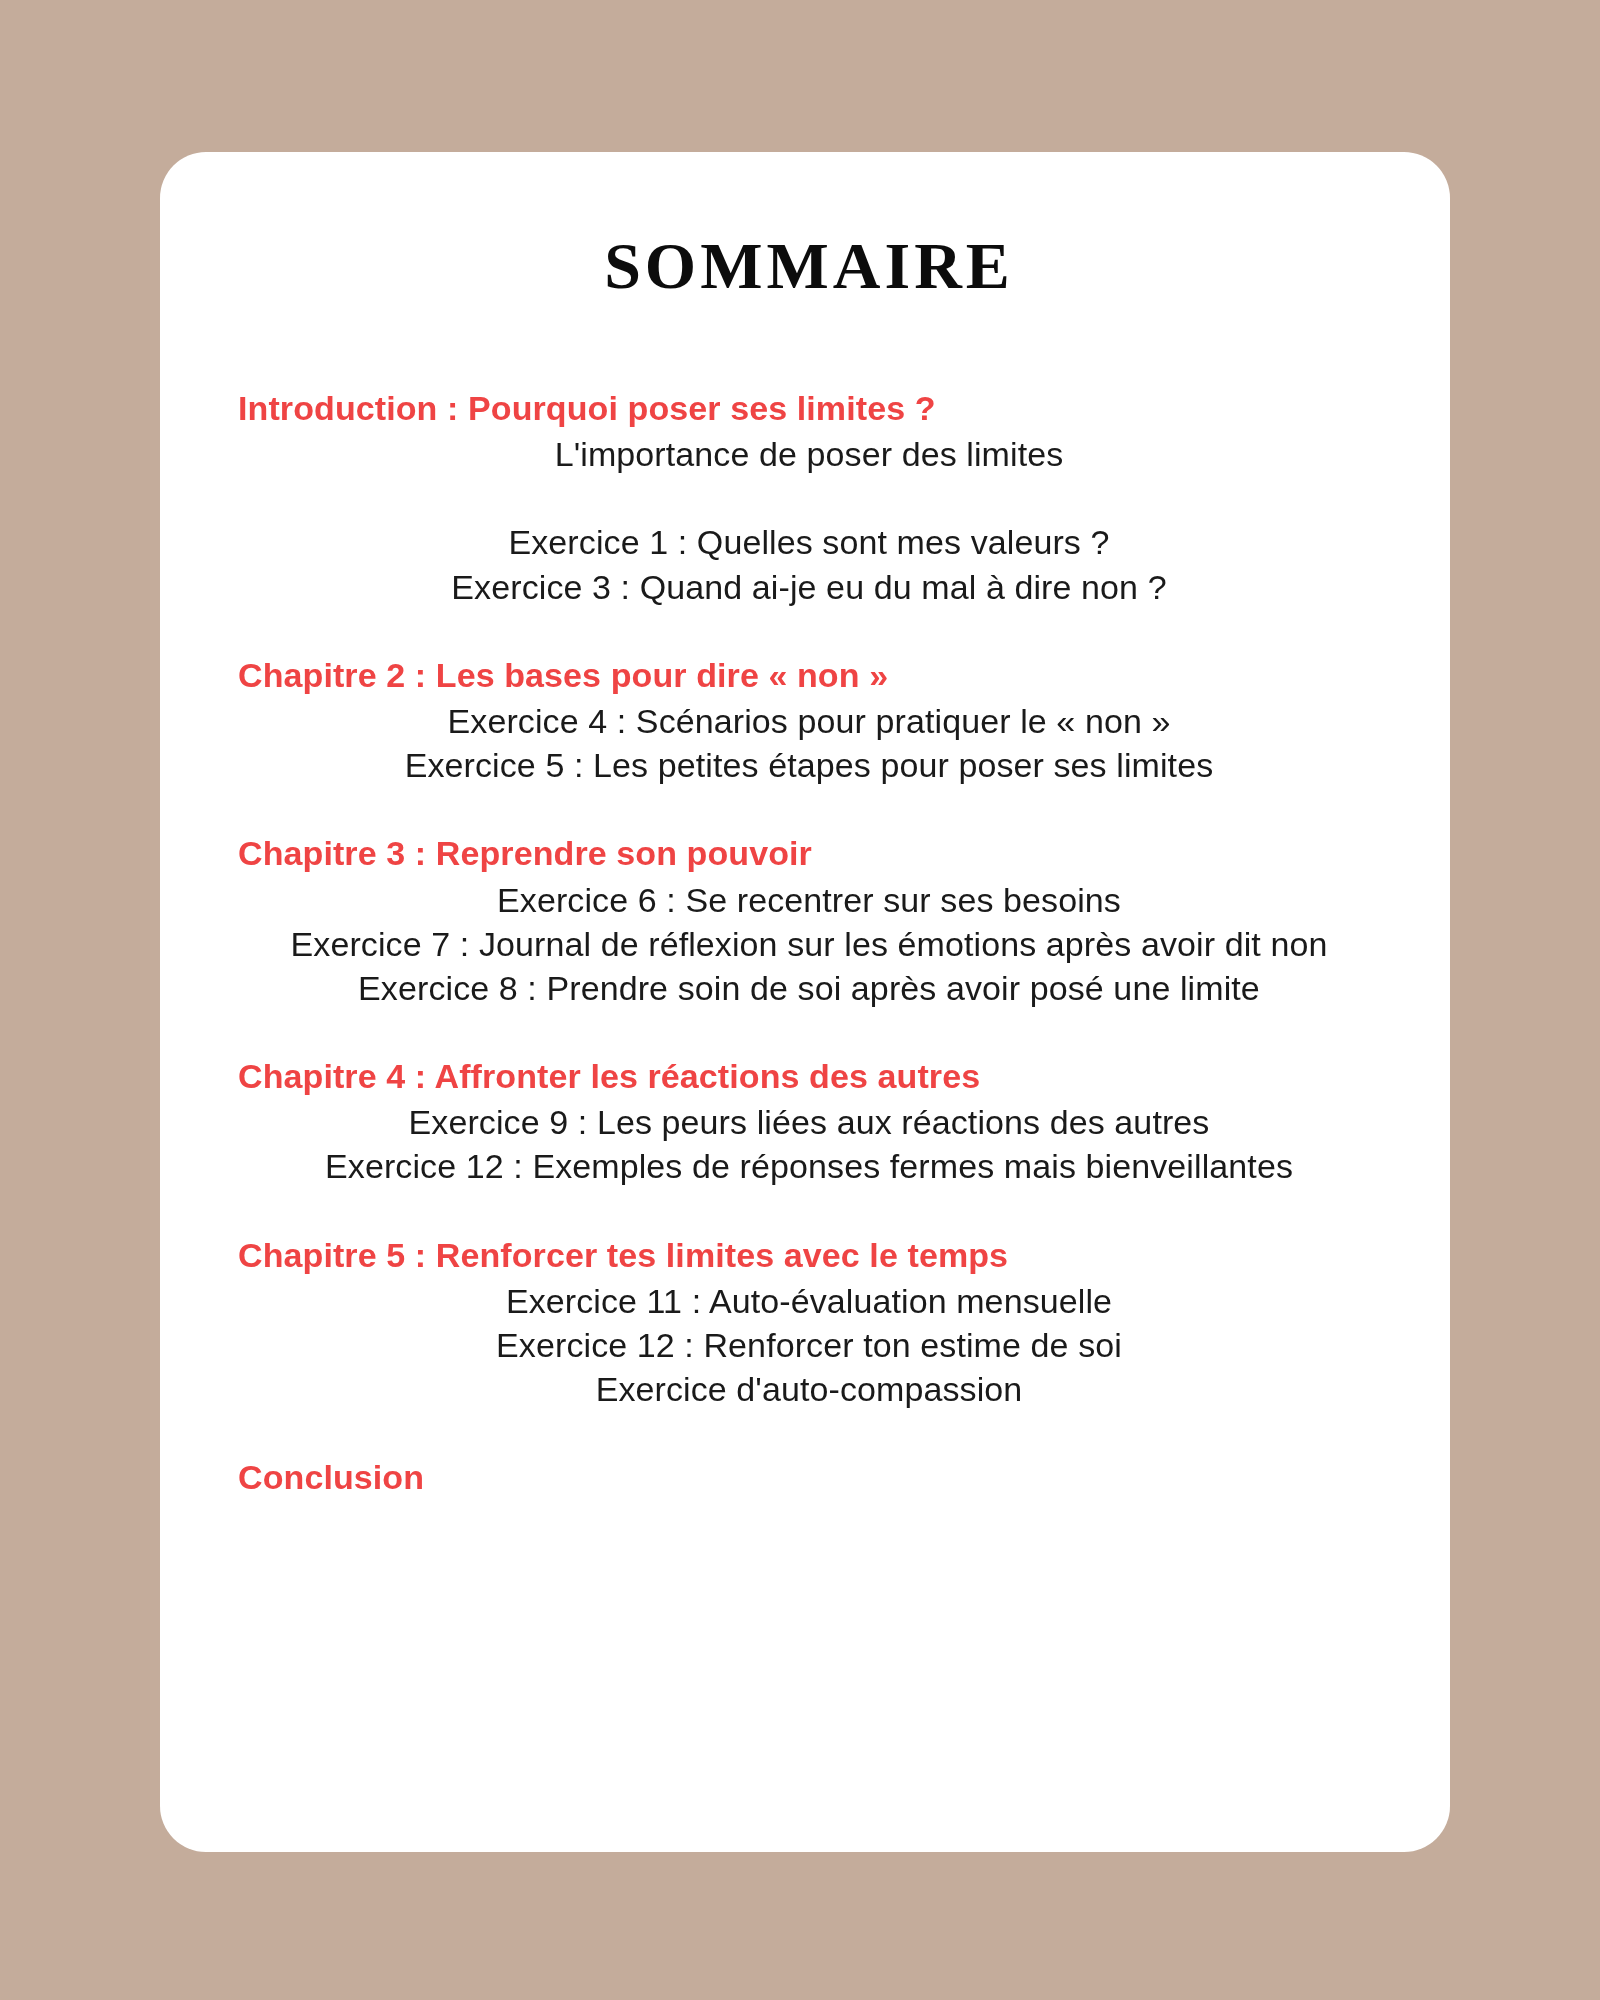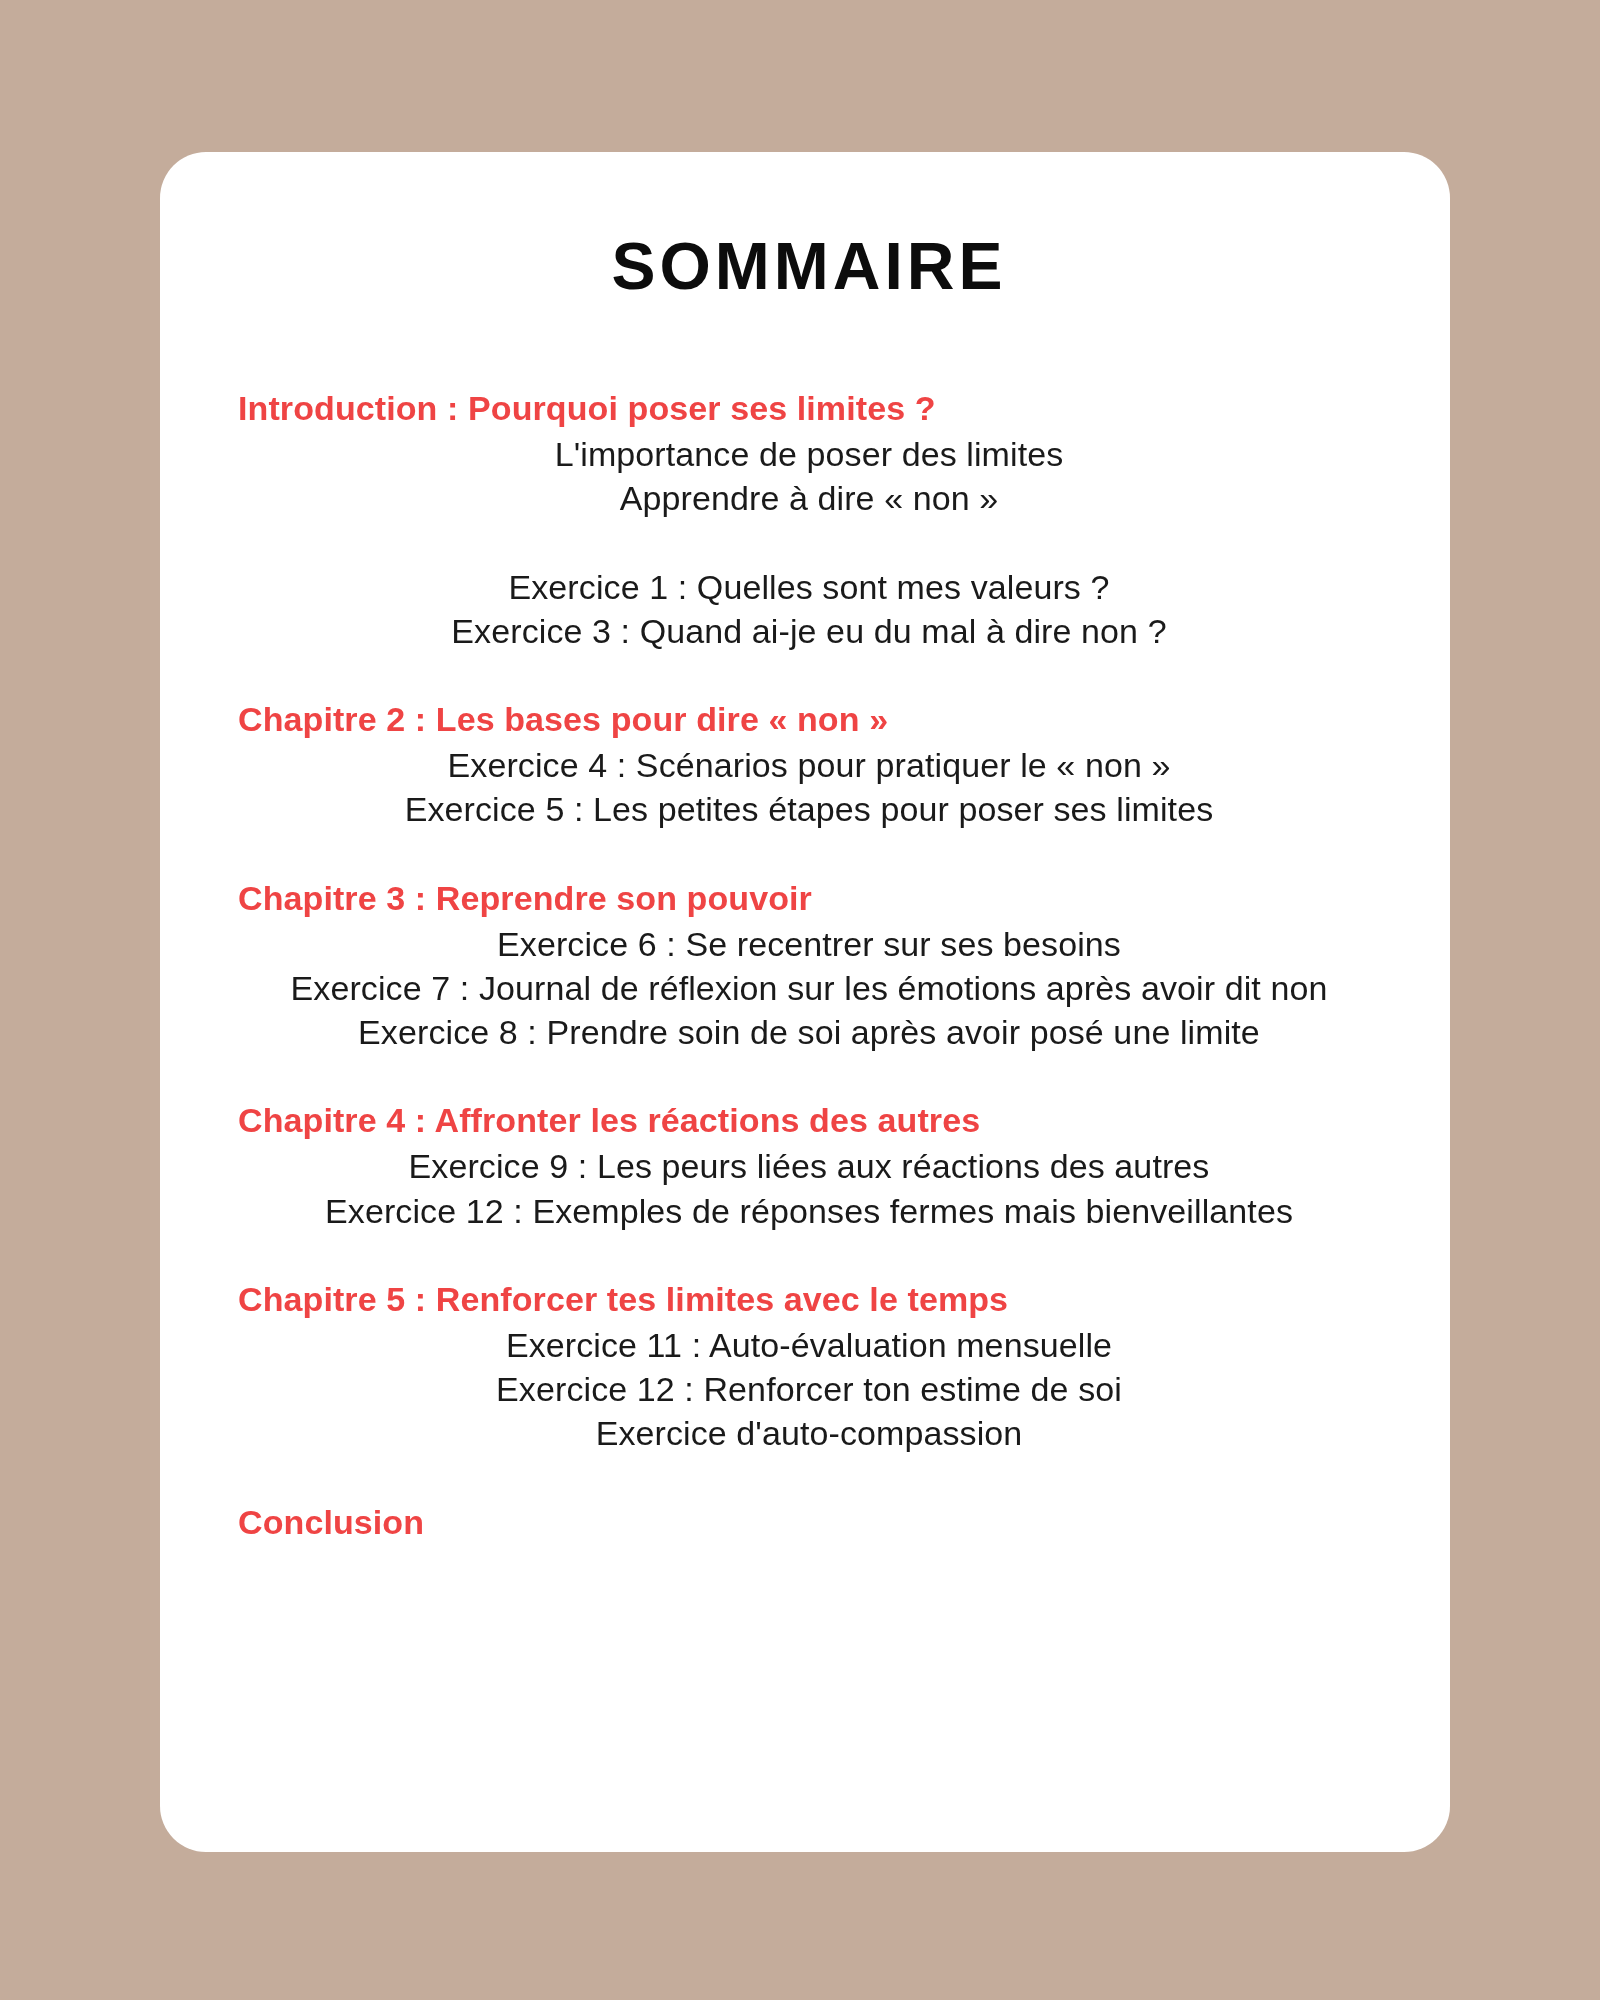--- a/index.html
+++ b/index.html
@@ -35,21 +35,21 @@
     overflow: hidden;
   }
 
   .doc-title {
     text-align: center;
     font-size: 66px;
     font-weight: 700;
     letter-spacing: 4px;
     color: #0c0c0c;
     margin: 36px 0 0 0;
-    font-family: Liberation Sans, sans-serif;
+    font-family: Liberation Serif, serif;
   }
 
   .toc {
     margin-top: 82px;
   }
 
   .section {
     margin-bottom: 44px;
   }
   .section:last-child {
@@ -86,21 +86,20 @@
 <div id="page">
   <div class="card">
 
     <h1 class="doc-title">SOMMAIRE</h1>
 
     <div class="toc">
 
       <div class="section">
         <p class="section-heading">Introduction : Pourquoi poser ses limites ?</p>
         <p class="section-item">L'importance de poser des limites</p>
-        <p class="section-item">Apprendre à dire « non »</p>
       </div>
 
       <div class="section">
         <p class="section-item">Exercice 1 : Quelles sont mes valeurs ?</p>
         <p class="section-item">Exercice 3 : Quand ai-je eu du mal à dire non ?</p>
       </div>
 
       <div class="section">
         <p class="section-heading">Chapitre 2 : Les bases pour dire « non »</p>
         <p class="section-item">Exercice 4 : Scénarios pour pratiquer le « non »</p>

